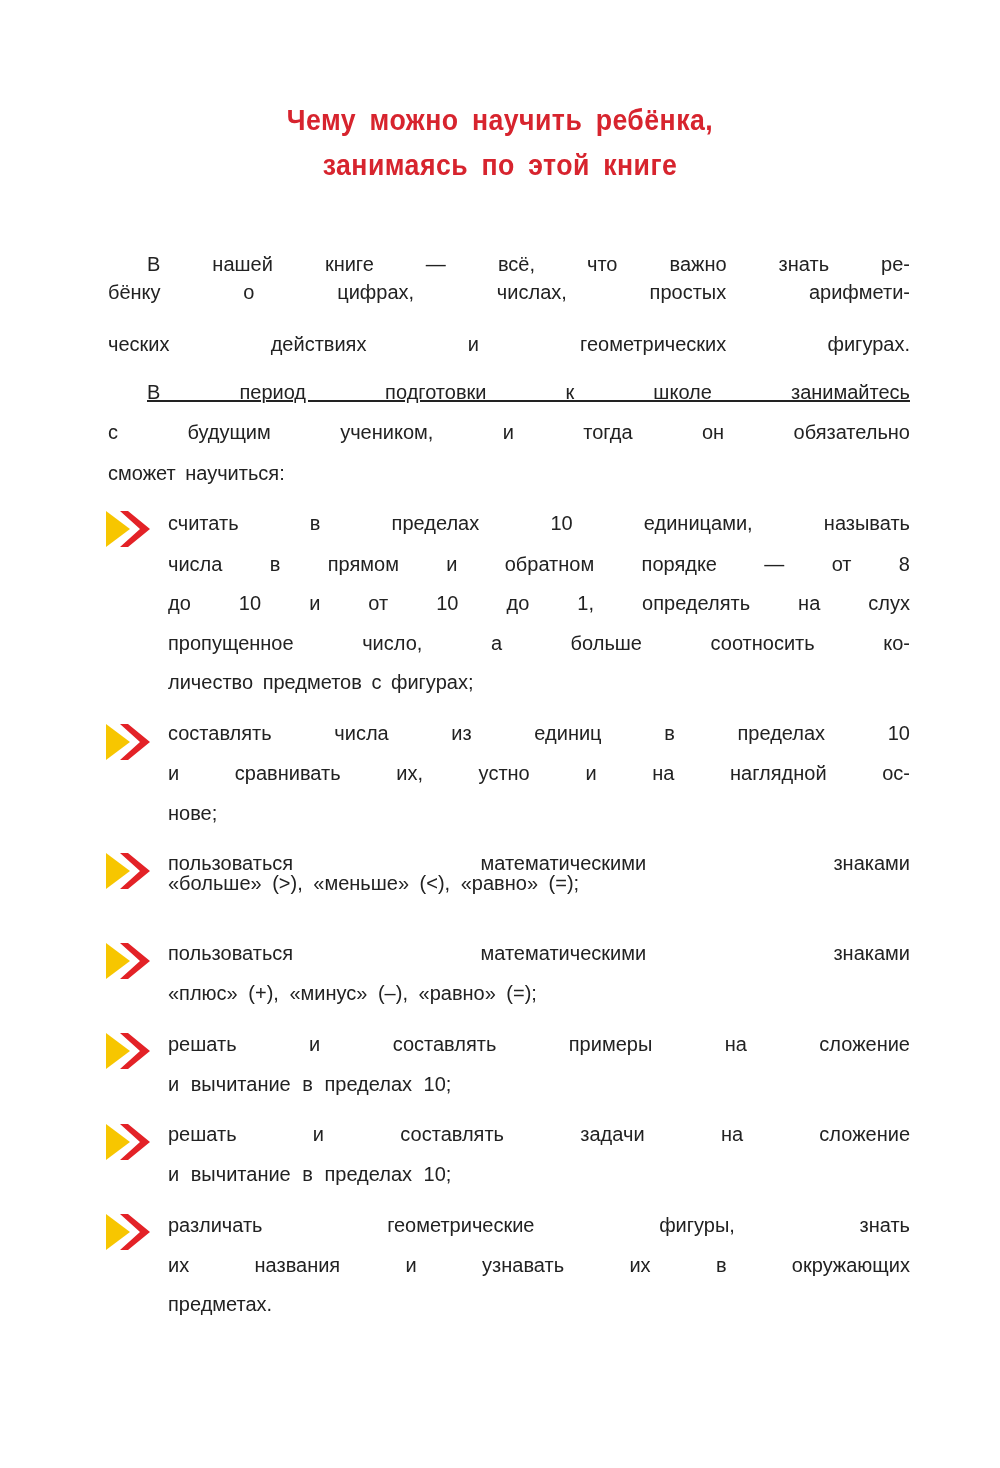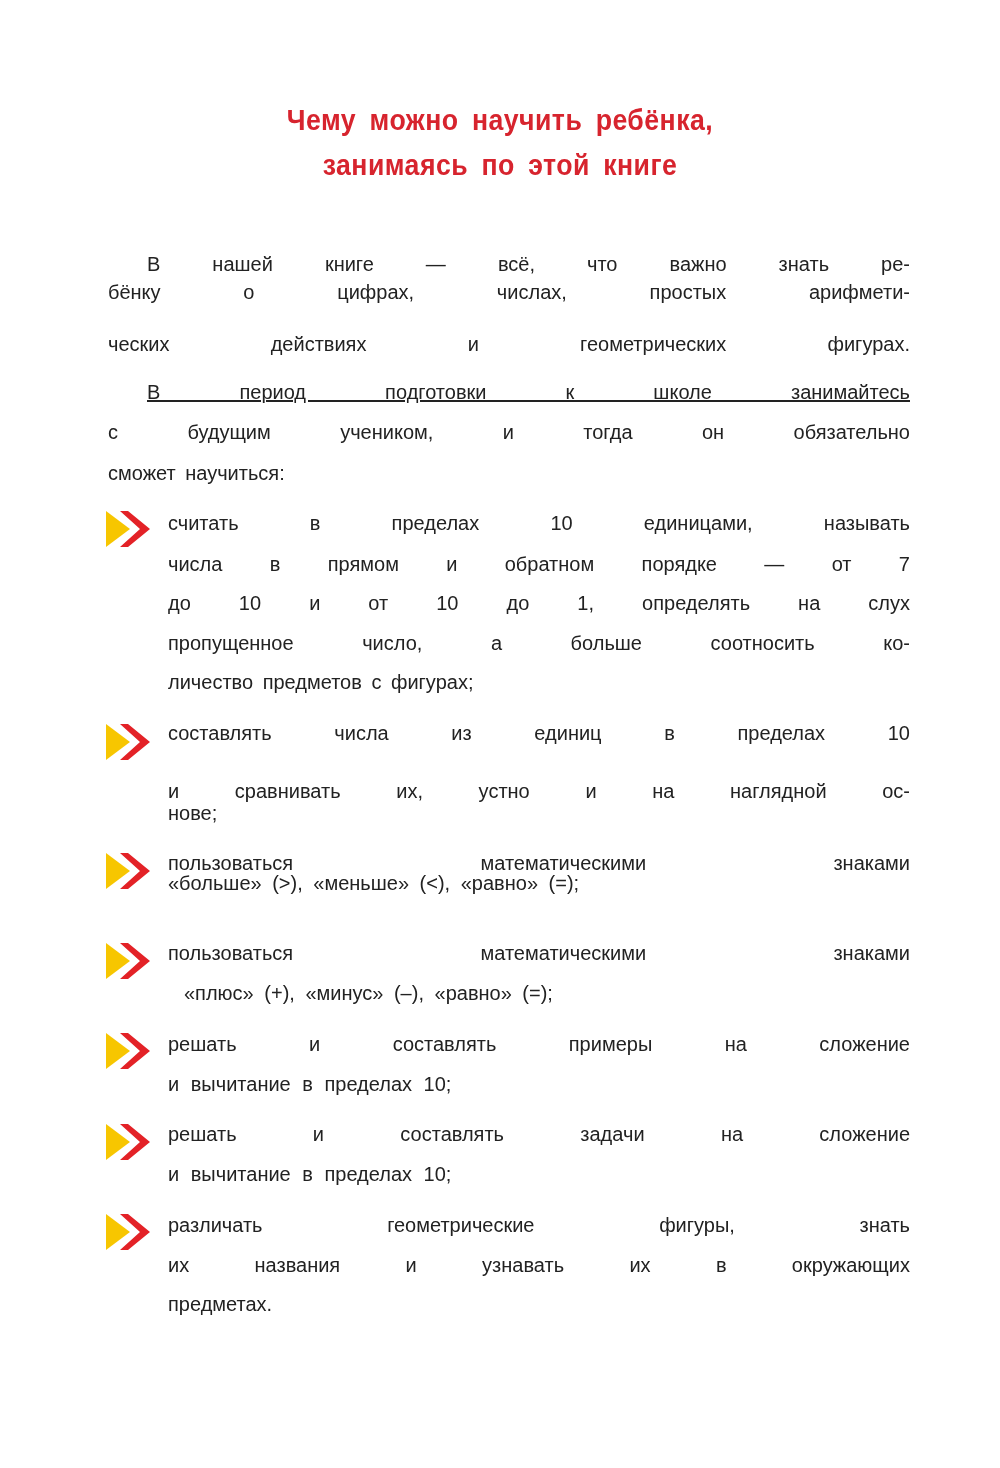--- a/index.html
+++ b/index.html
@@ -52,41 +52,41 @@
 
     <div>
       <svg class="bullet" style="top:509px;" viewBox="0 0 46 40">
         <polygon points="0,2 24,20 0,38" fill="#f7c600"></polygon>
         <polygon points="14,2 22,2 44,20 22,38 14,38 34,20" fill="#e32227"></polygon>
       </svg>
       <div class="line just" style="top:503px; left:168px; width:742px;">
           <span class="txt" style="display: block; text-align: justify; text-align-last: justify; white-space: normal;">считать в пределах 10 единицами, называть</span>
         </div>
       <div class="line just" style="top:544px; left:168px; width:742px;">
-          <span class="txt" style="display: block; text-align: justify; text-align-last: justify; white-space: normal;">числа в прямом и обратном порядке — от 7</span>
+          <span class="txt" style="display: block; text-align: justify; text-align-last: justify; white-space: normal;">числа в прямом и обратном порядке — от 8</span>
         </div>
       <div class="line just" style="top:583px; left:168px; width:742px;">
           <span class="txt" style="display: block; text-align: justify; text-align-last: justify; white-space: normal;">до 10 и от 10 до 1, определять на слух</span>
         </div>
       <div class="line just" style="top:623px; left:168px; width:742px;">
           <span class="txt" style="display: block; text-align: justify; text-align-last: justify; white-space: normal;">пропущенное число, а больше соотносить ко-</span>
         </div>
       <div class="line" style="top:662px; left:168px; word-spacing:4px;"><span class="txt">личество предметов с фигурах;</span></div>
     </div>
 
     <div>
       <svg class="bullet" style="top:722px;" viewBox="0 0 46 40">
         <polygon points="0,2 24,20 0,38" fill="#f7c600"></polygon>
         <polygon points="14,2 22,2 44,20 22,38 14,38 34,20" fill="#e32227"></polygon>
       </svg>
       <div class="line just" style="top:713px; left:168px; width:742px;">
           <span class="txt" style="display: block; text-align: justify; text-align-last: justify; white-space: normal;">составлять числа из единиц в пределах 10</span>
         </div>
       <div class="line just" style="top:753px; left:168px; width:742px;">
-          <span class="txt" style="display: block; text-align: justify; text-align-last: justify; white-space: normal; margin-top: 18px;">и сравнивать их, устно и на наглядной ос-</span>
+          <span class="txt" style="display: block; text-align: justify; text-align-last: justify; white-space: normal;">и сравнивать их, устно и на наглядной ос-</span>
         </div>
       <div class="line" style="top:793px; left:168px;"><span class="txt">нове;</span></div>
     </div>
 
     <div>
       <svg class="bullet" style="top:851px;" viewBox="0 0 46 40">
         <polygon points="0,2 24,20 0,38" fill="#f7c600"></polygon>
         <polygon points="14,2 22,2 44,20 22,38 14,38 34,20" fill="#e32227"></polygon>
       </svg>
       <div class="line just" style="top:843px; left:168px; width:742px;">
@@ -96,21 +96,21 @@
     </div>
 
     <div>
       <svg class="bullet" style="top:941px;" viewBox="0 0 46 40">
         <polygon points="0,2 24,20 0,38" fill="#f7c600"></polygon>
         <polygon points="14,2 22,2 44,20 22,38 14,38 34,20" fill="#e32227"></polygon>
       </svg>
       <div class="line just" style="top:933px; left:168px; width:742px;">
           <span class="txt" style="display: block; text-align: justify; text-align-last: justify; white-space: normal;">пользоваться математическими знаками</span>
         </div>
-      <div class="line" style="top:973px; left:184px; word-spacing:5px;"><span class="txt">«плюс» (+), «минус» (–), «равно» (=);</span></div>
+      <div class="line" style="top:973px; left:168px; word-spacing:5px;"><span class="txt">«плюс» (+), «минус» (–), «равно» (=);</span></div>
     </div>
 
     <div>
       <svg class="bullet" style="top:1031px;" viewBox="0 0 46 40">
         <polygon points="0,2 24,20 0,38" fill="#f7c600"></polygon>
         <polygon points="14,2 22,2 44,20 22,38 14,38 34,20" fill="#e32227"></polygon>
       </svg>
       <div class="line just" style="top:1024px; left:168px; width:742px;">
           <span class="txt" style="display: block; text-align: justify; text-align-last: justify; white-space: normal;">решать и составлять примеры на сложение</span>
         </div>

